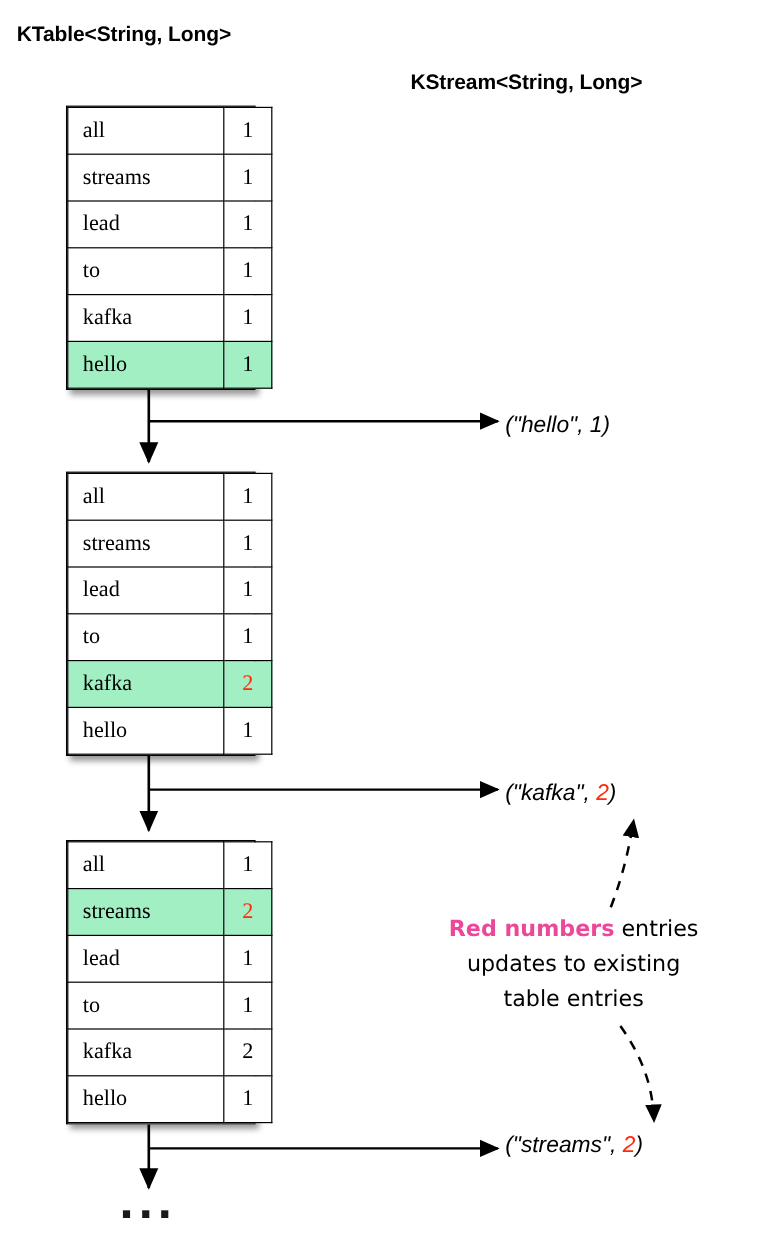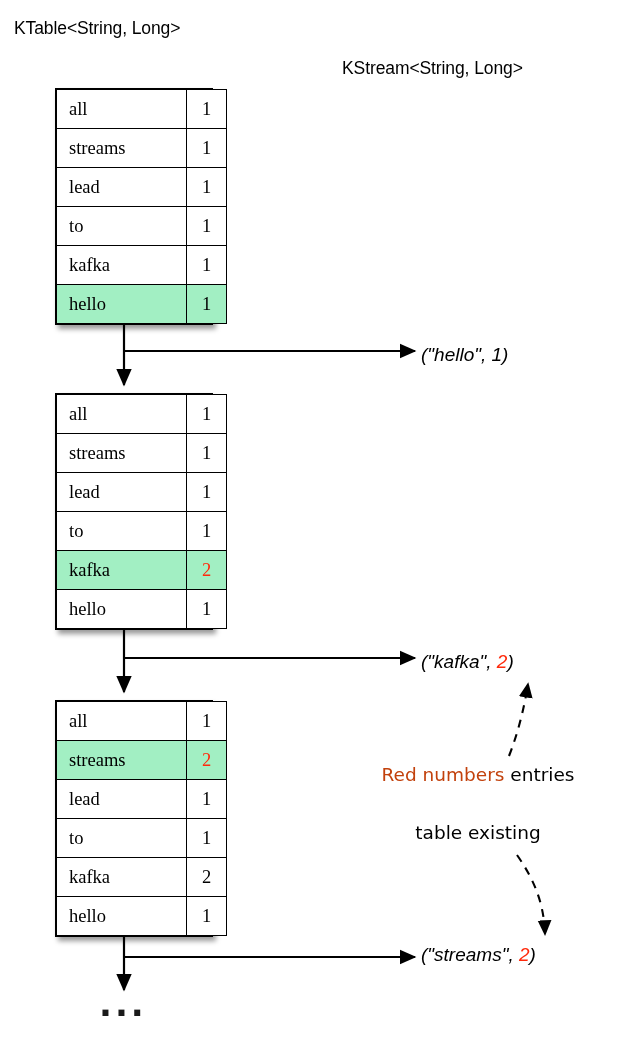--- a/index.html
+++ b/index.html
@@ -19,21 +19,21 @@
     position: absolute;
     left: 0; top: 0;
     width: 631px;
     height: 1045px;
   }
 
   
   .col-header {
     position: absolute;
     font-family: "Liberation Sans", sans-serif;
-    font-weight: normal;
+    font-weight: bold;
     font-size: 17.5px;
     color: #000000;
     white-space: nowrap;
     letter-spacing: -0.1px;
   }
   #hdr-ktable  { left: 14px; top: 18px; }
   #hdr-kstream { left: 342px; top: 18px; margin-top: 40px; }
 
   
   .ktable {
@@ -105,21 +105,21 @@
     position: absolute;
     left: 337px;
     top: 760px;
     width: 282px;
     text-align: center;
     font-family: "DejaVu Sans", sans-serif;
     font-size: 18.5px;
     line-height: 29px;
     color: #000000;
   }
-  #note .red { color: #c2410c; }
+  #note .red { color: #ec4899; font-weight: bold; }
 
   
   #ellipsis {
     position: absolute;
     left: 99px;
     top: 987px;
     font-family: "DejaVu Sans", sans-serif;
     font-weight: bold;
     font-size: 34px;
     letter-spacing: 3px;
@@ -258,17 +258,17 @@
       </tbody>
     </table>
   </div>
 
   <div class="evt" id="evt1"><span>("hello", </span><span>1</span><span>)</span></div>
 
   <div class="evt" id="evt2"><span>("kafka", </span><span class="red">2</span><span>)</span></div>
 
   <div class="evt" id="evt3"><span>("streams", </span><span class="red">2</span><span>)</span></div>
 
-  <div id="note"><span class="red">Red numbers</span><span> entries</span><br><br><span>table existing</span></div>
+  <div id="note"><span class="red">Red numbers</span><span> entries</span><br><span>updates to existing</span><br><span>table entries</span></div>
 
   <div id="ellipsis">...</div>
 
 </div>
 
 </body></html>

